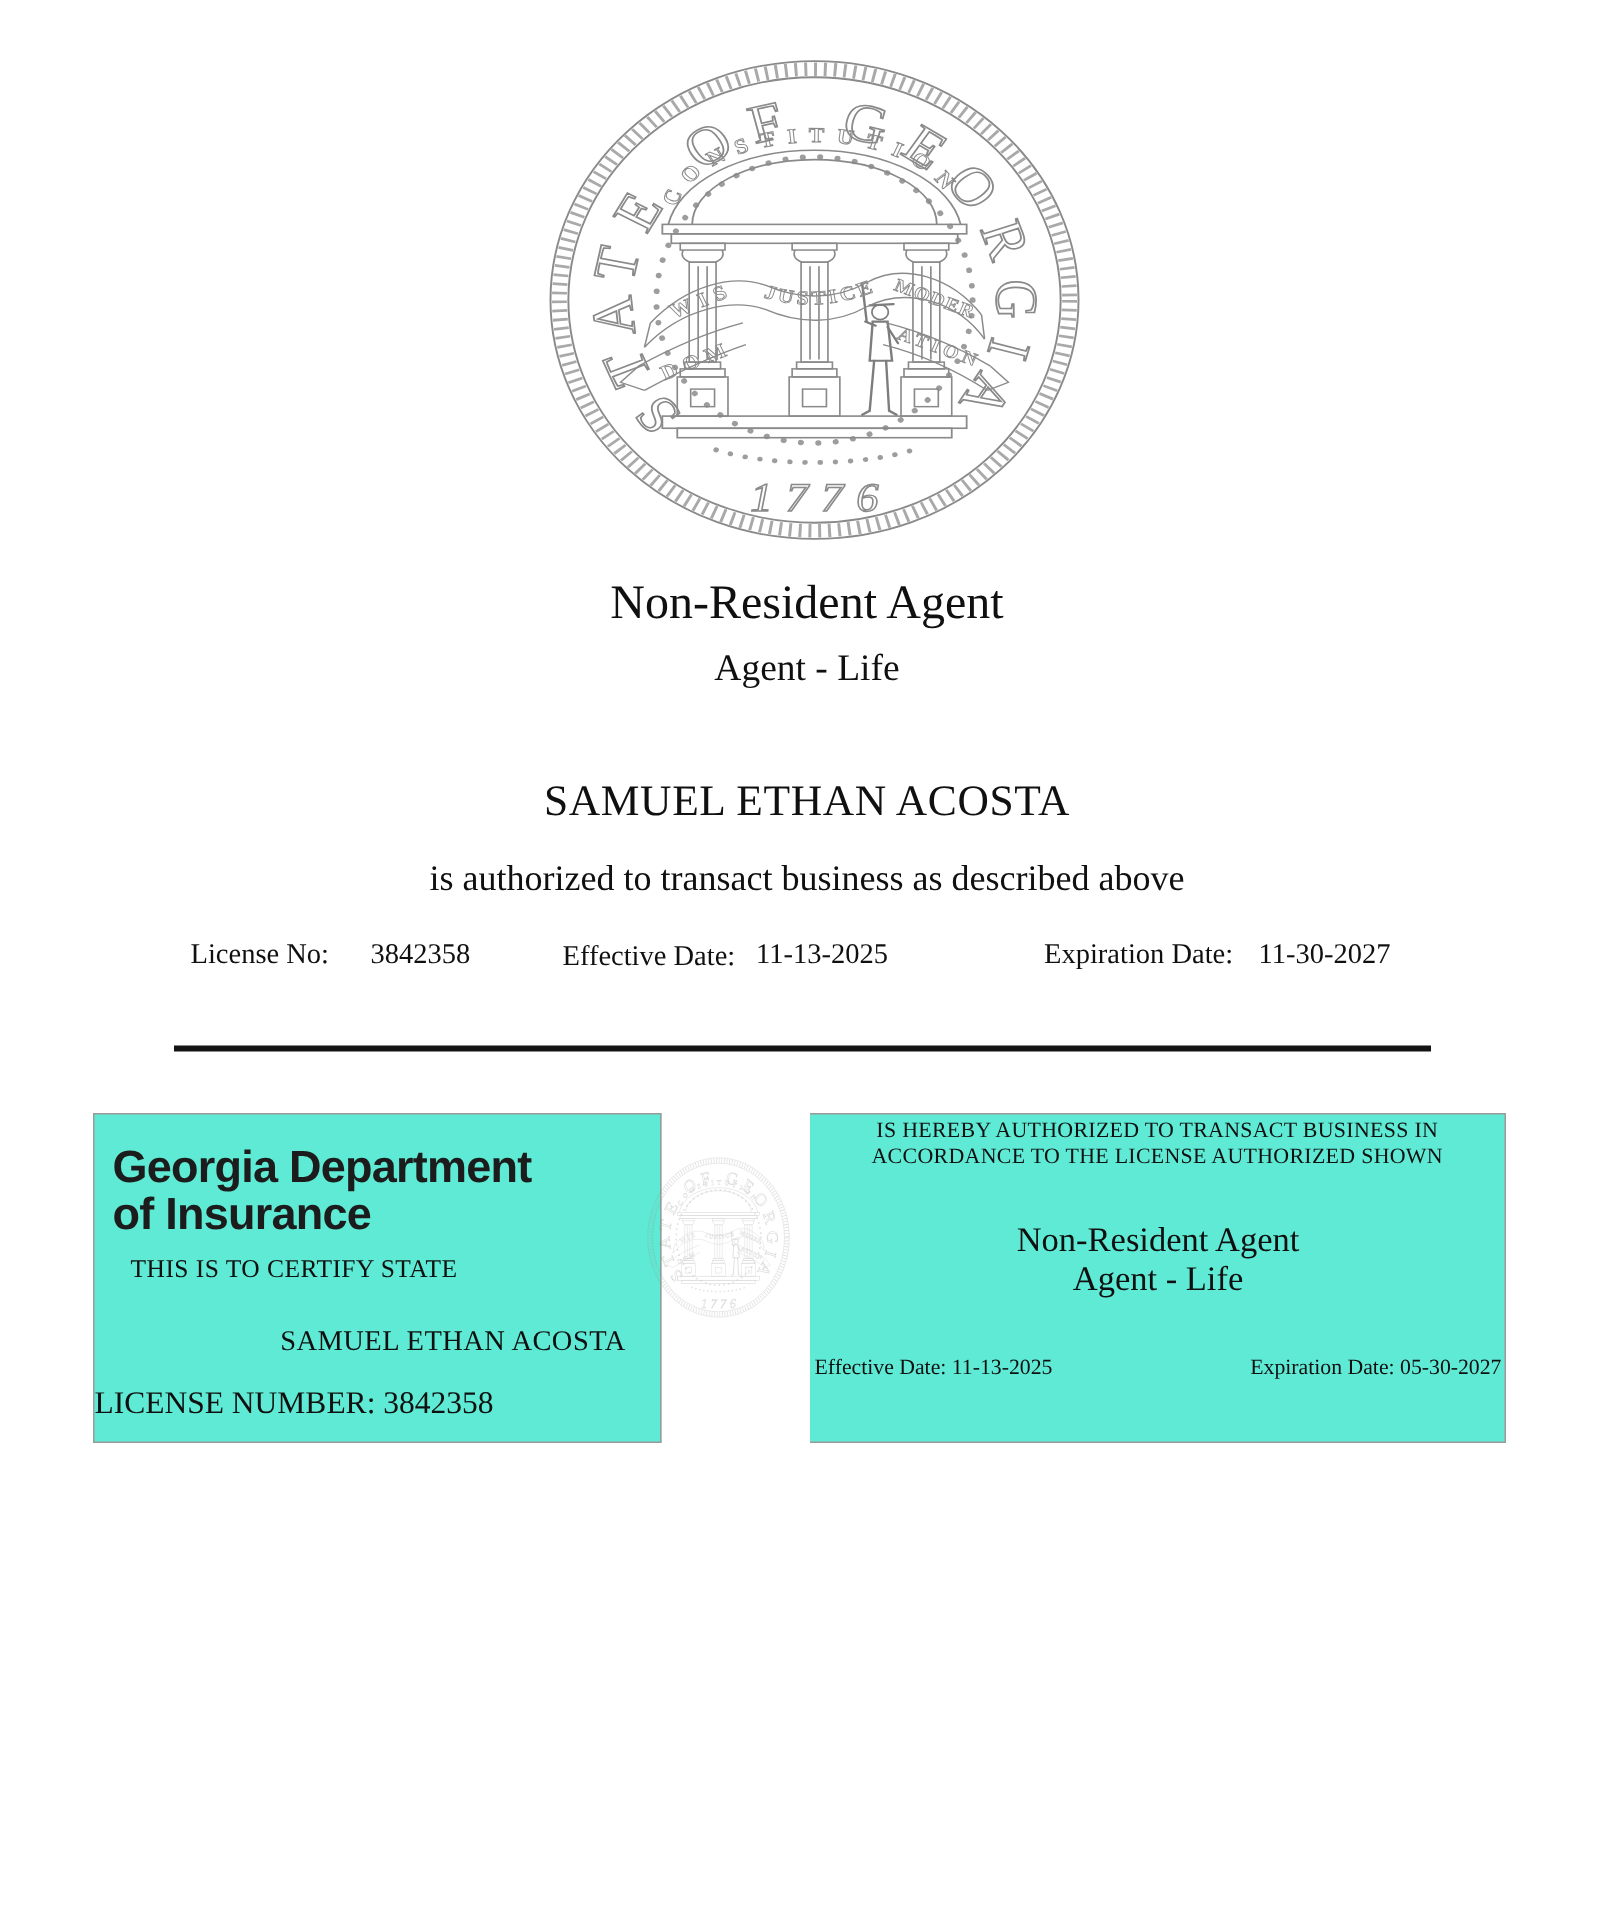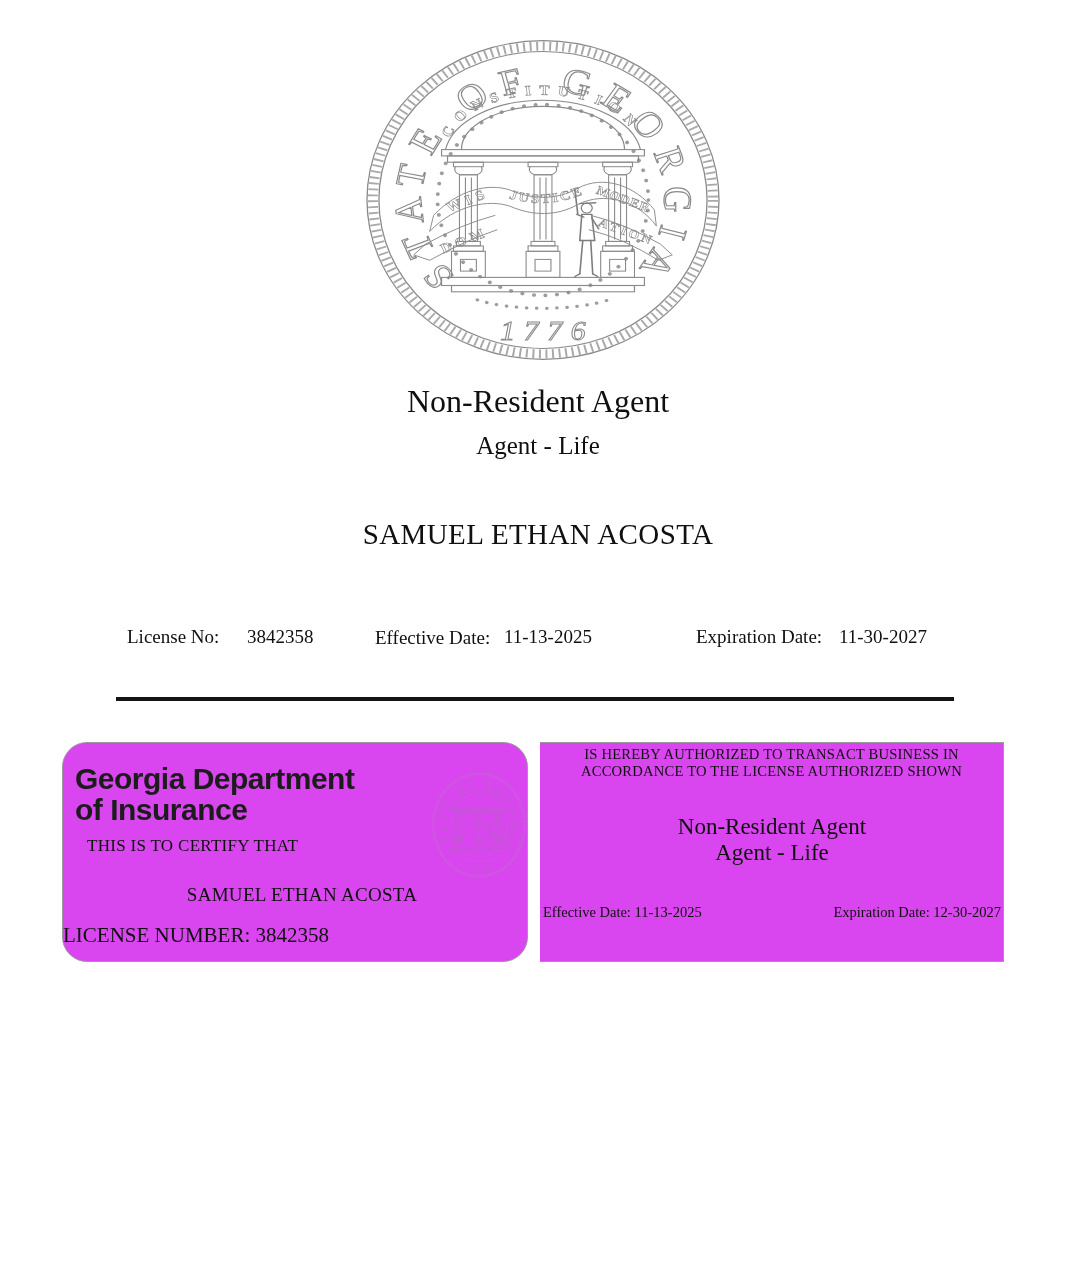--- a/index.html
+++ b/index.html
@@ -28,22 +28,22 @@
   .l-explab { left:696px; }
   .l-expval { left:839px; }
 
   .divider { top:697px; left:116px; width:838px; height:3.5px; background:#141414; }
 
   
   .seal-large { left:364px; top:38px; width:358px; height:324px; }
   .seal-wm    { left:368px; top:28px; width:96px; height:108px; opacity:.34; }
 
   
-  .card { top:742px; height:220px; border:1px solid #9a9a9a; background:#d946ef; }
-  .card-left  { left:62px;  width:466px;border-radius:25px; }
+  .card { top:742px; height:220px; border:1px solid #9a9a9a; background:#5eead4; }
+  .card-left  { left:62px;  width:379px; }
   .card-right { left:540px; width:464px; border-left:none; }
   .card .abs { position:absolute; }
 
   .dept-logo {
     left:12px; top:20px;
     font-family:"Liberation Sans","DejaVu Sans",sans-serif;
     font-weight:bold; font-size:30px; line-height:31px;
     color:#1c1c1c; letter-spacing:-.5px;
   }
   .certify   { left:24px; top:93px; font-size:17px; letter-spacing:.3px; }
@@ -152,51 +152,52 @@
 
 <div class="page">
 
   <svg class="abs seal-large">
     <use href="#ga-seal"></use>
   </svg>
 
   <div class="abs ctr cert-title">Non-Resident Agent</div>
   <div class="abs ctr cert-subtitle">Agent - Life</div>
   <div class="abs ctr cert-name">SAMUEL ETHAN ACOSTA</div>
+  <div class="abs ctr cert-auth">is authorized to transact business as described above</div>
 
   <div class="abs lic-row">
     <span class="l-liclab">License No:</span>
     <span class="l-licval">3842358</span>
     <span class="l-efflab">Effective Date:</span>
     <span class="l-effval">11-13-2025</span>
     <span class="l-explab">Expiration Date:</span>
     <span class="l-expval">11-30-2027</span>
   </div>
 
   <div class="abs divider"></div>
 
   <div class="abs card card-left">
     <div class="abs dept-logo">
       <div>Georgia Department</div>
       <div>of Insurance</div>
     </div>
     <svg class="abs seal-wm">
       <use href="#ga-seal"></use>
     </svg>
-    <div class="abs certify">THIS IS TO CERTIFY THAT</div>
+    <div class="abs certify">THIS IS TO CERTIFY STATE</div>
     <div class="abs card-name">SAMUEL ETHAN ACOSTA</div>
     <div class="abs card-licno">LICENSE NUMBER: 3842358</div>
   </div>
 
   <div class="abs card card-right">
     <div class="abs card-auth">
       <div>IS HEREBY AUTHORIZED TO TRANSACT BUSINESS IN</div>
       <div>ACCORDANCE TO THE LICENSE AUTHORIZED SHOWN</div>
     </div>
     <div class="abs card-type">Non-Resident Agent</div>
     <div class="abs card-class">Agent - Life</div>
     <div class="abs card-dates">
       <span class="eff">Effective Date: 11-13-2025</span>
-      <span class="exp">Expiration Date: 12-30-2027</span>
+      <span class="exp">Expiration Date: 05-30-2027</span>
     </div>
   </div>
 
 </div>
 
 </body></html>

